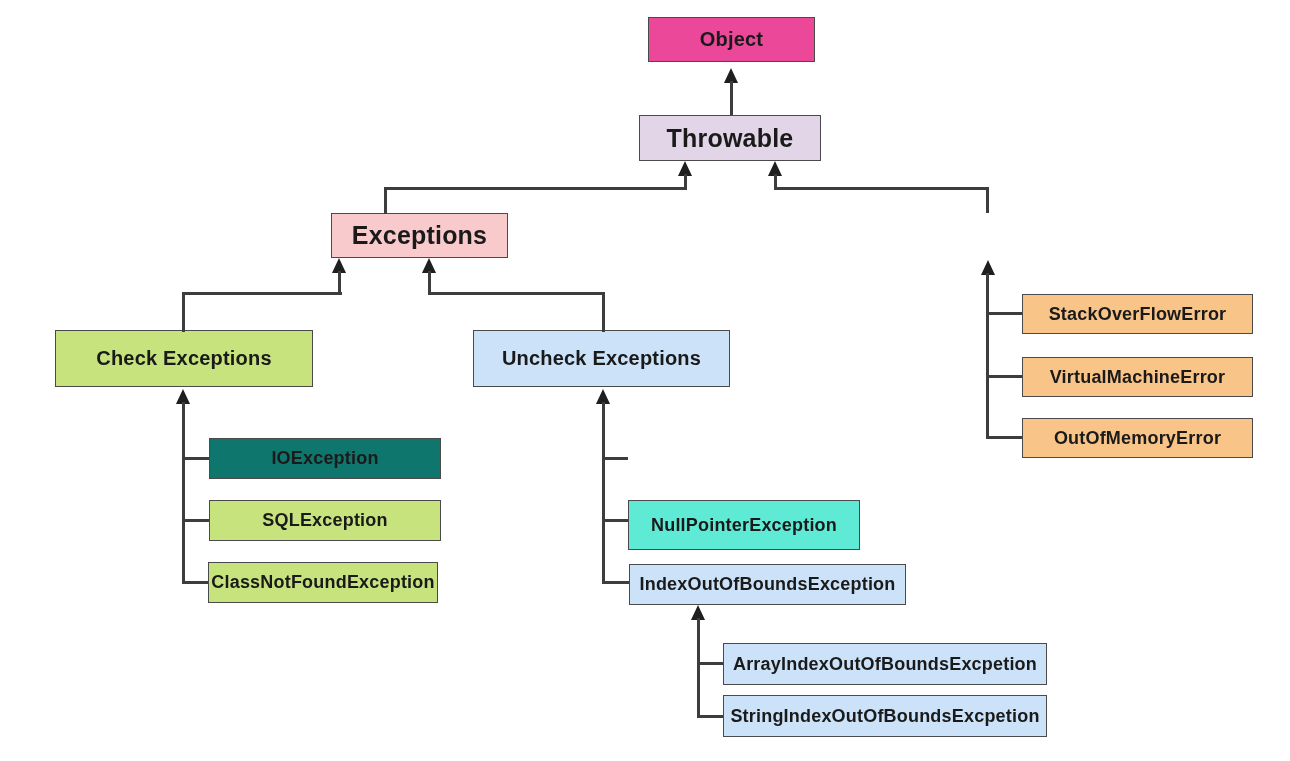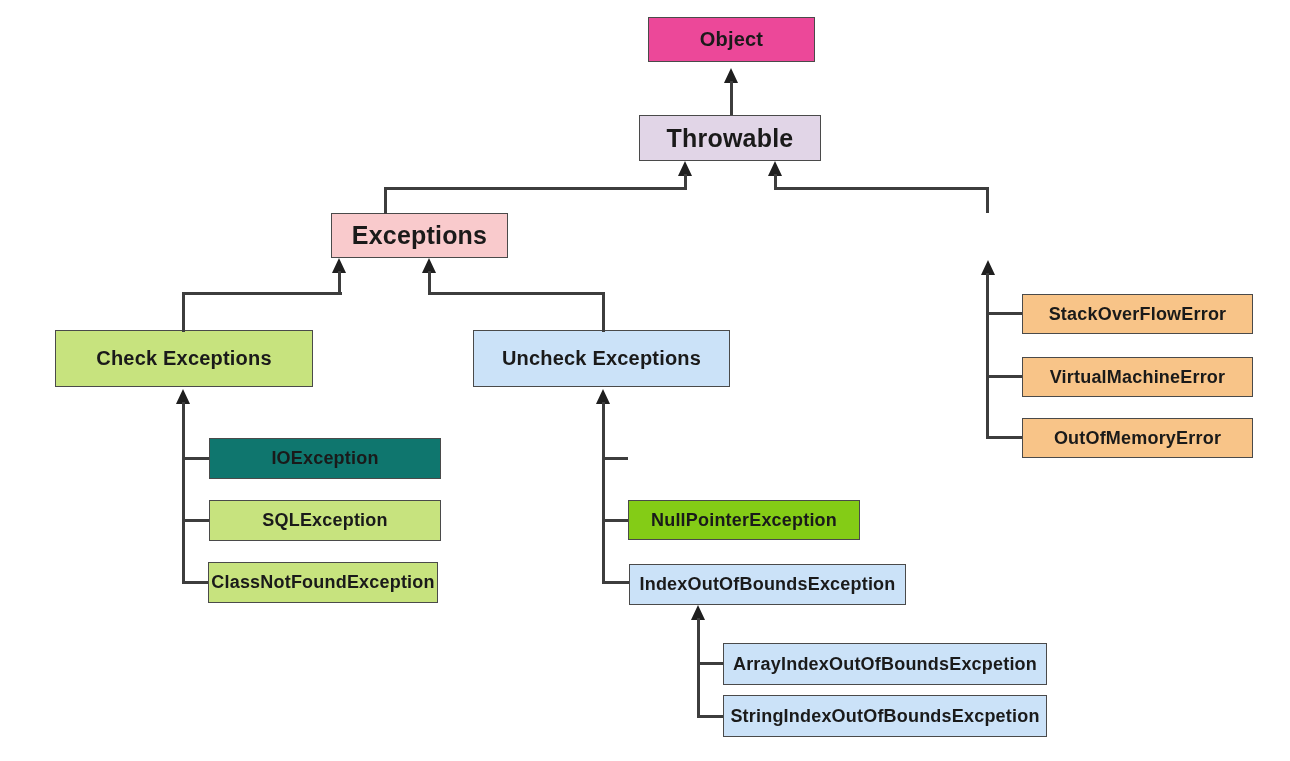--- a/index.html
+++ b/index.html
@@ -40,21 +40,21 @@
 
   <div class="node lvl-big" style="left: 473px; top: 330px; width: 257px; height: 57px; background-color: rgb(203, 226, 248);">Uncheck Exceptions</div>
 
   <div class="node lvl-leaf" style="left: 209px; top: 438px; width: 232px; height: 41px; background-color: #0f766e;">IOException</div>
 
   <div class="node lvl-leaf" style="left: 209px; top: 500px; width: 232px; height: 41px; background-color: rgb(199, 227, 126);">SQLException</div>
 
   <div class="node lvl-leaf" style="left: 208px; top: 562px; width: 230px; height: 41px; background-color: rgb(199, 227, 126);">ClassNotFoundException</div>
 
 
-  <div class="node lvl-leaf" style="left: 628px; top: 500px; width: 232px; height: 40px; background-color: #84cc16;">NullPointerException</div>
+  <div class="node lvl-leaf" style="left: 628px; top: 500px; width: 232px; height: 50px; background-color: #5eead4;">NullPointerException</div>
 
   <div class="node lvl-leaf" style="left: 629px; top: 564px; width: 277px; height: 41px; background-color: rgb(203, 226, 248);">IndexOutOfBoundsException</div>
 
   <div class="node lvl-leaf" style="left: 723px; top: 643px; width: 324px; height: 42px; background-color: rgb(203, 226, 248);">ArrayIndexOutOfBoundsExcpetion</div>
 
   <div class="node lvl-leaf" style="left: 723px; top: 695px; width: 324px; height: 42px; background-color: rgb(203, 226, 248);">StringIndexOutOfBoundsExcpetion</div>
 
   <div class="node lvl-leaf" style="left: 1022px; top: 294px; width: 231px; height: 40px; background-color: rgb(248, 196, 136);">StackOverFlowError</div>
 
   <div class="node lvl-leaf" style="left: 1022px; top: 357px; width: 231px; height: 40px; background-color: rgb(248, 196, 136);">VirtualMachineError</div>

